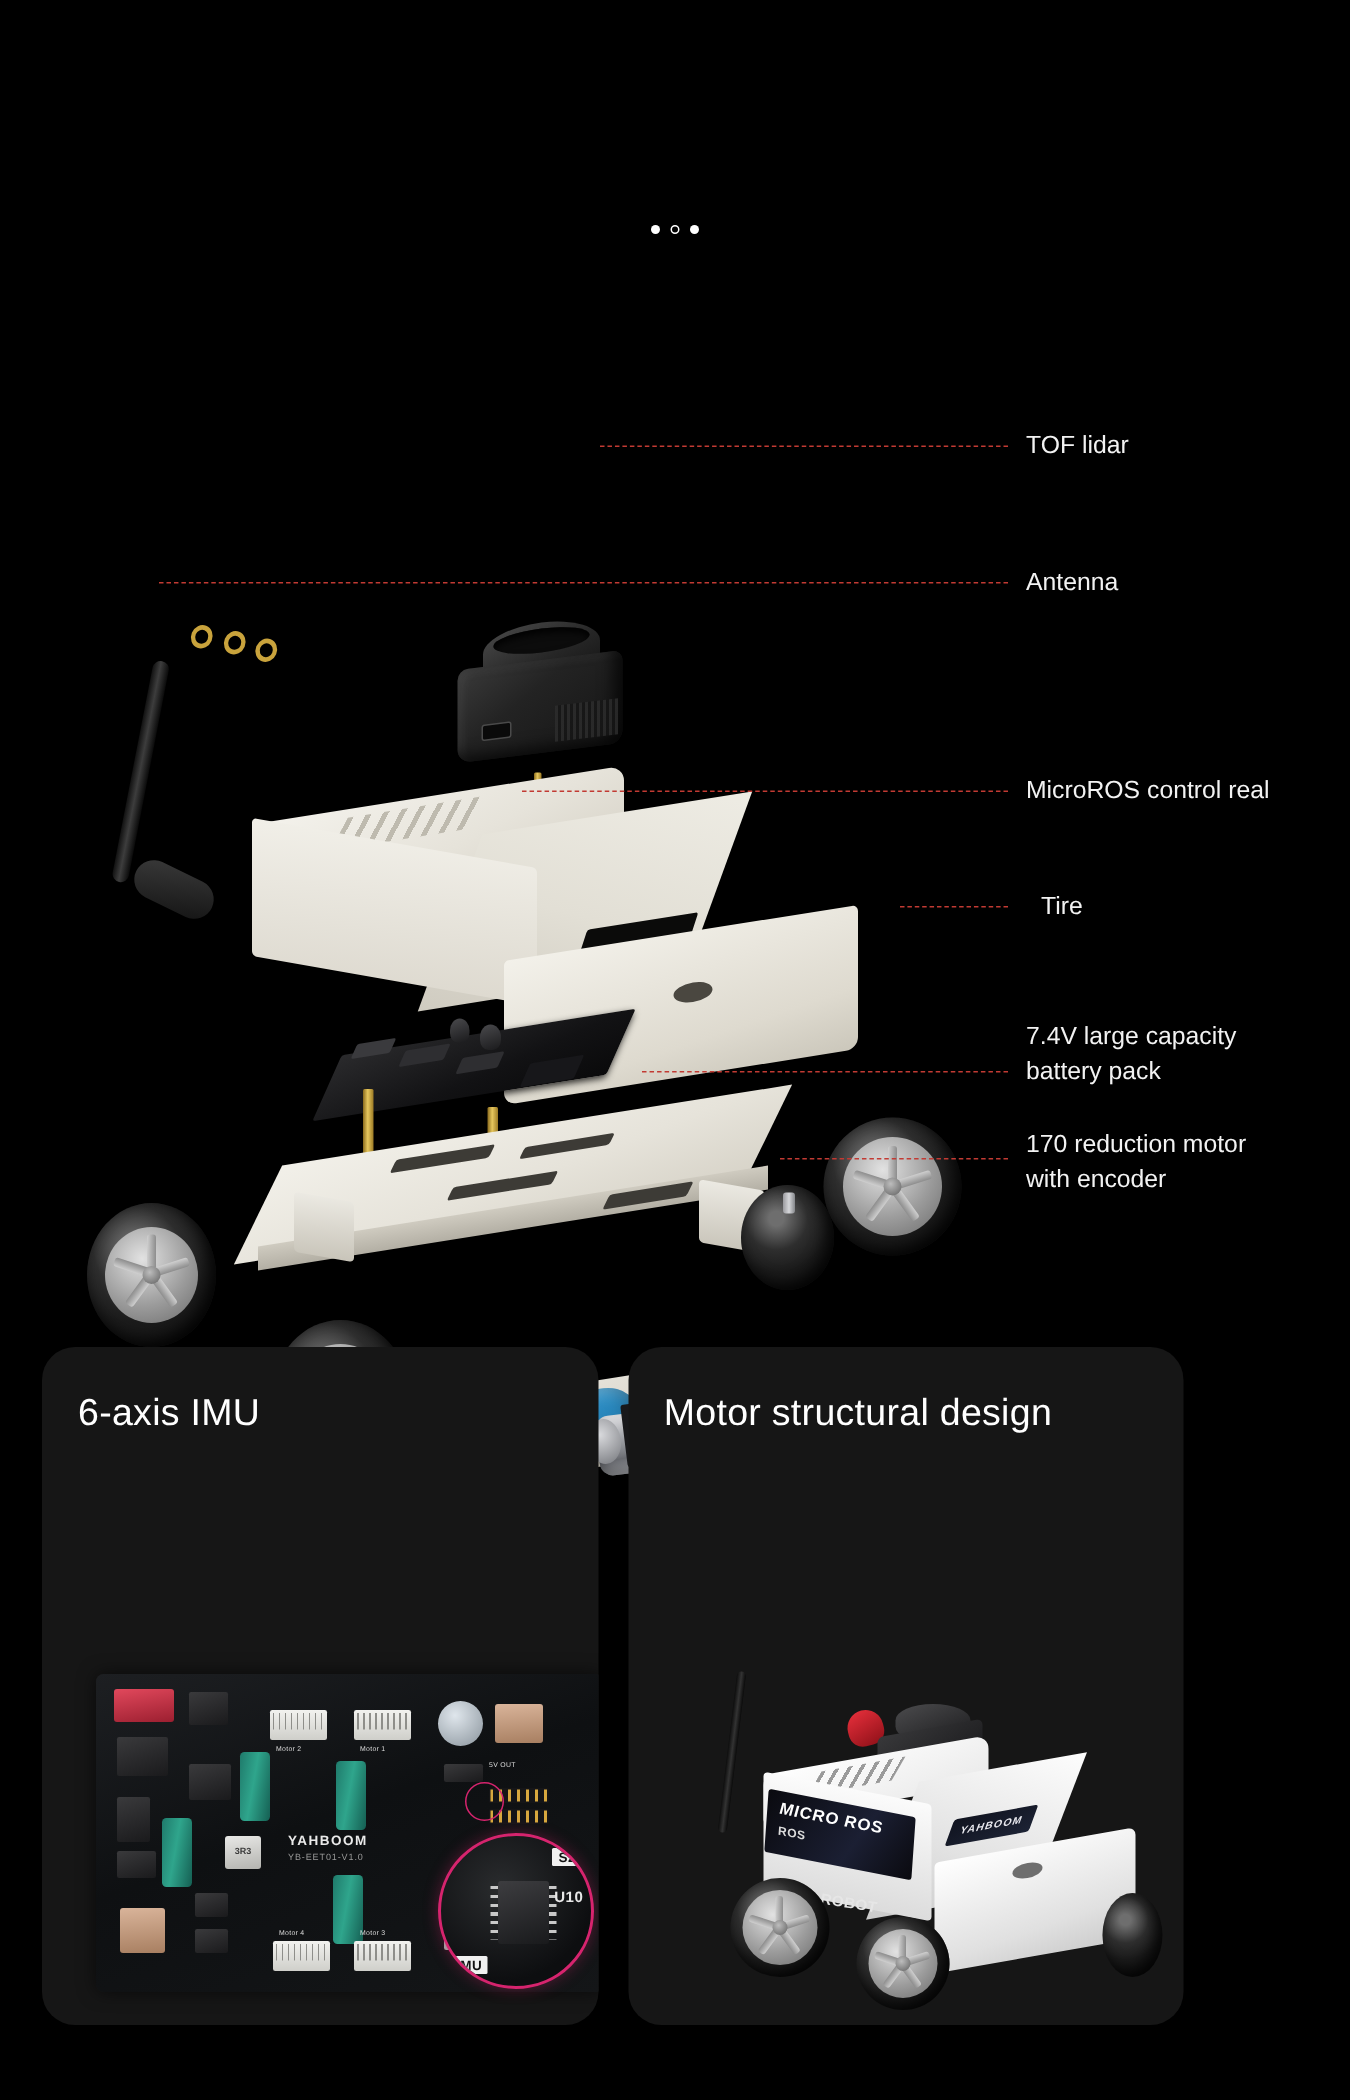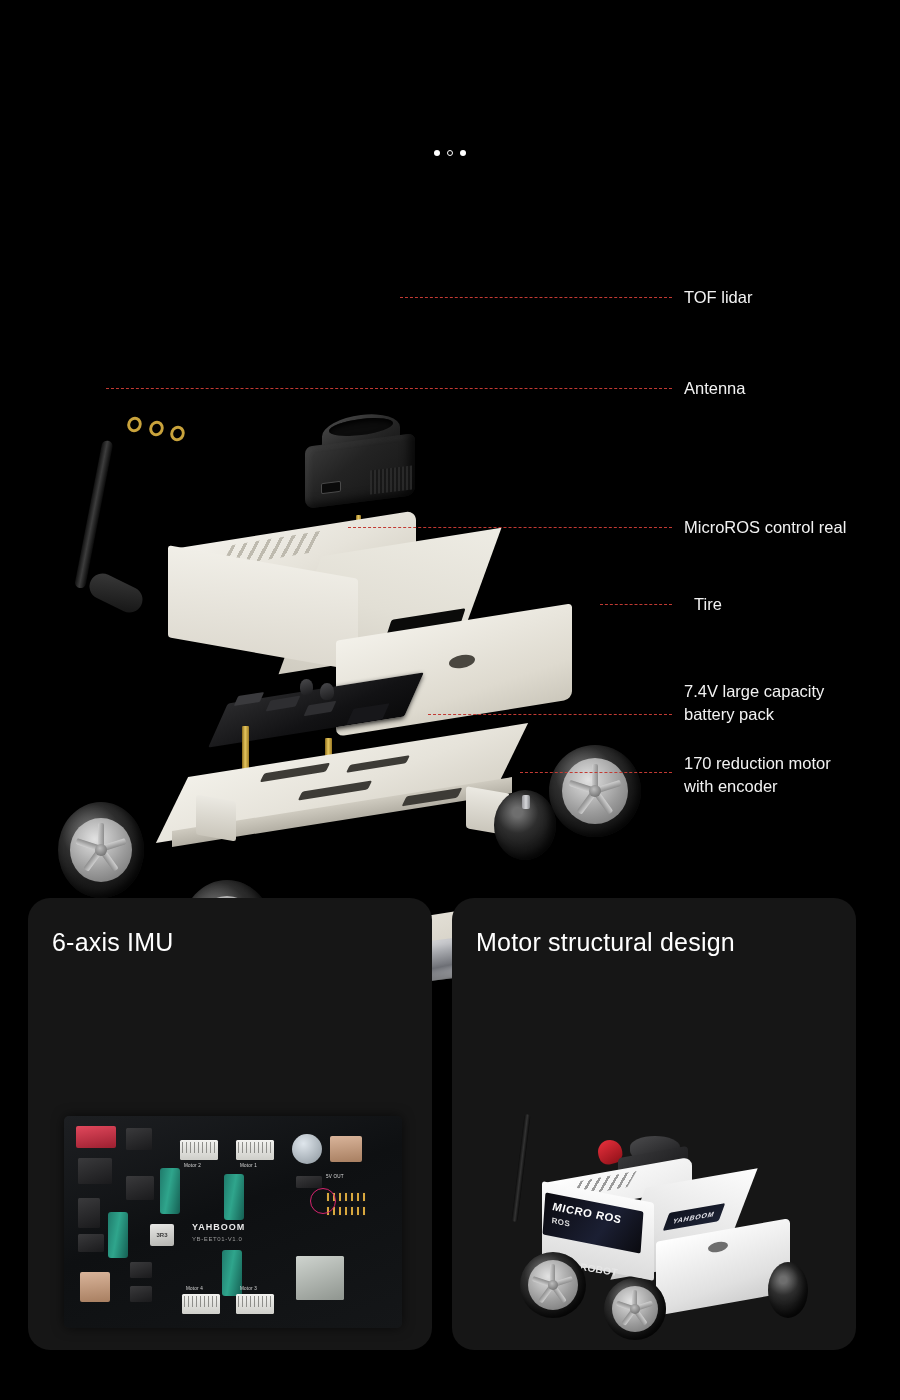--- a/index.html
+++ b/index.html
@@ -155,21 +155,21 @@
     background:linear-gradient(175deg,#e8e8ea 0%,#a9abb0 30%,#6e7076 62%,#c9cbd0 85%,#85878c 100%);
     box-shadow:inset 0 -5px 9px rgba(0,0,0,.45);
   }
   .motor-band { position:absolute; background:#18181a; border-radius:2px; }
   .motor-cap { position:absolute; border-radius:50%;
     background:radial-gradient(circle at 38% 34%,#d9dadd,#75777c); }
   .screw { position:absolute; border-radius:2px;
     background:linear-gradient(90deg,#9a9a9e,#d6d7da,#84868a); }
 
   
-  .cards { position:absolute; left:28px; top:898px; width:828px; height:452px;
+  .cards { position:absolute; left:28px; top:898px; width:761px; height:452px;
            display:flex; gap:20px; }
   .card { width:412px; height:452px; background:#161616; border-radius:22px;
           padding:30px 24px 0 24px; position:relative; overflow:hidden; }
   .card h2 { font-size:25px; font-weight:400; color:#ffffff; letter-spacing:.2px;
              margin-bottom:14px; }
   .card p { font-size:14.5px; line-height:1.62; color:#b6b6b6; font-weight:400; }
   .card-photo { position:absolute; left:0; right:0; bottom:0; height:248px; }
 
   
   .pcb { position:absolute; left:36px; top:14px; width:338px; height:212px;
@@ -419,20 +419,26 @@
 
           <div class="pcb-brand" style="left:128px; top:106px;">YAHBOOM</div>
           <div class="pcb-rev" style="left:128px; top:120px;">YB-EET01-V1.0</div>
 
           <div class="pcb-el pcb-chip" style="left:232px; top:140px; width:48px; height:44px; background:linear-gradient(160deg,#cfd4cf,#8f958f);"></div>
           <div class="pcb-el pcb-chip" style="left:66px;  top:146px; width:22px; height:16px;"></div>
           <div class="pcb-el pcb-chip" style="left:66px;  top:170px; width:22px; height:16px;"></div>
 
           <div class="mag-circle-small"></div>
 
+          <div class="magnifier">
+            <div class="mag-chip"></div>
+            <div class="mag-tag" style="right:6px; top:8px;">S2</div>
+            <div class="mag-tag" style="left:6px; bottom:8px;">IMU</div>
+            <div class="mag-u10">U10</div>
+          </div>
         </div>
       </div>
     </div>
 
     <div class="card">
       <h2>Motor structural design</h2>
 
       <div class="card-photo">
         <div class="robot">
           <div class="r-ant"></div>

